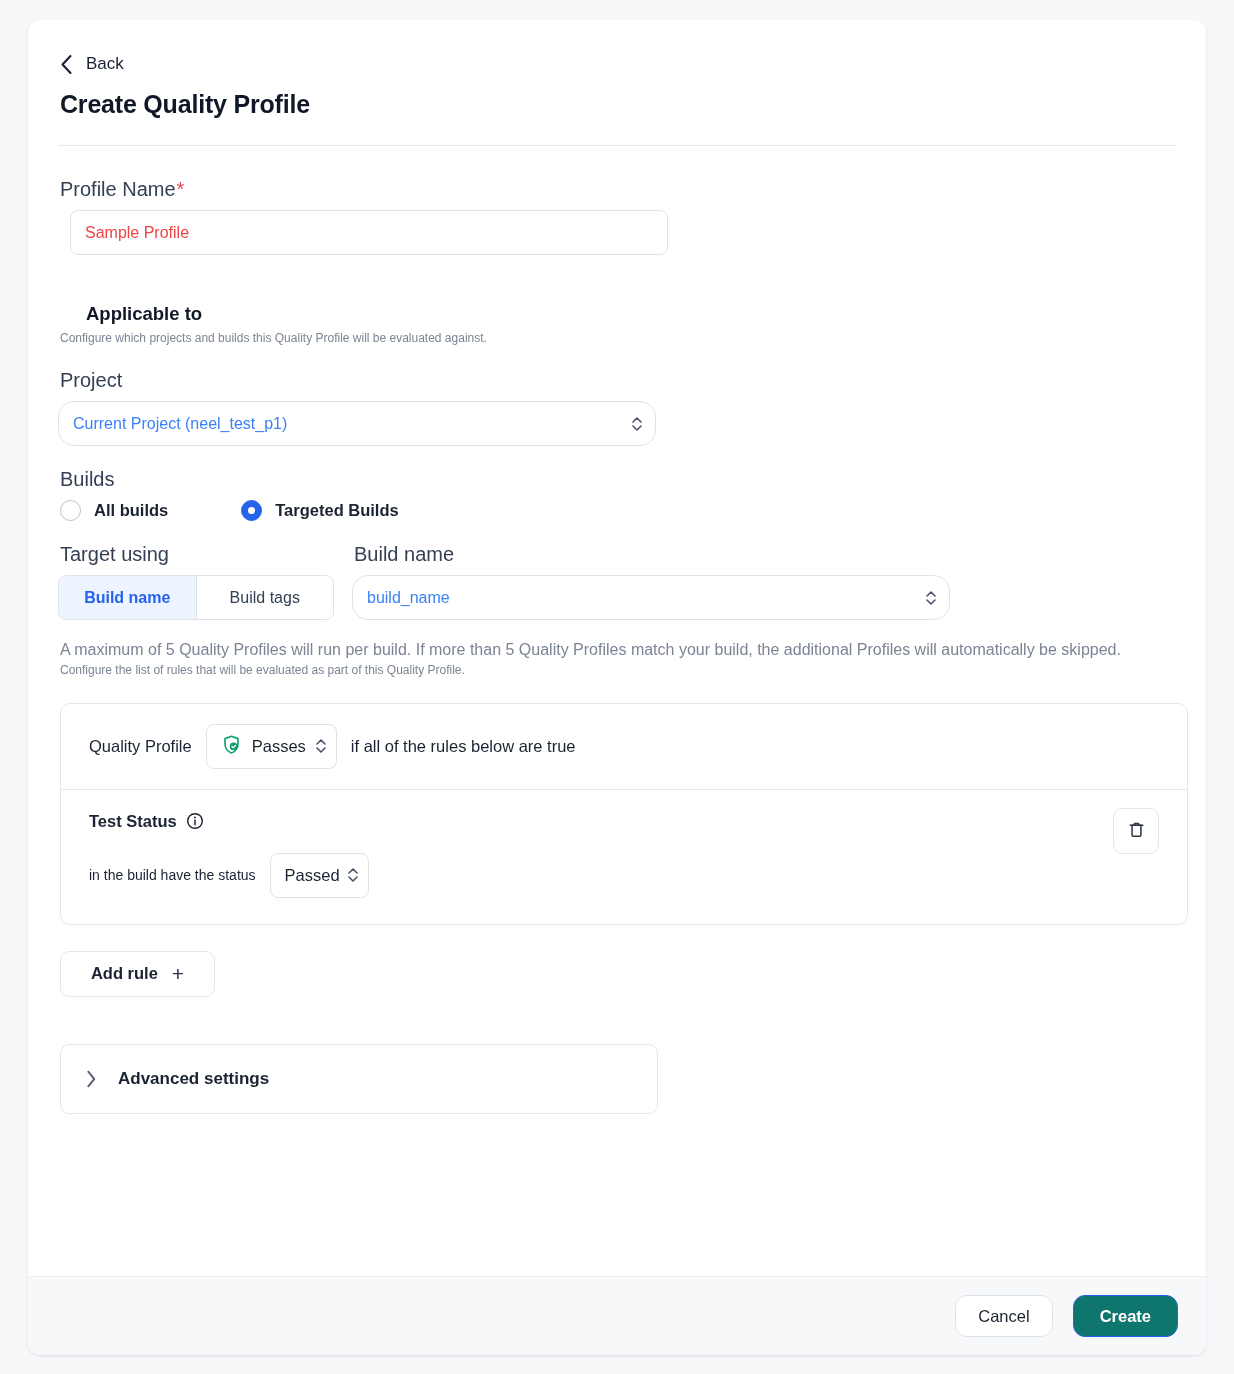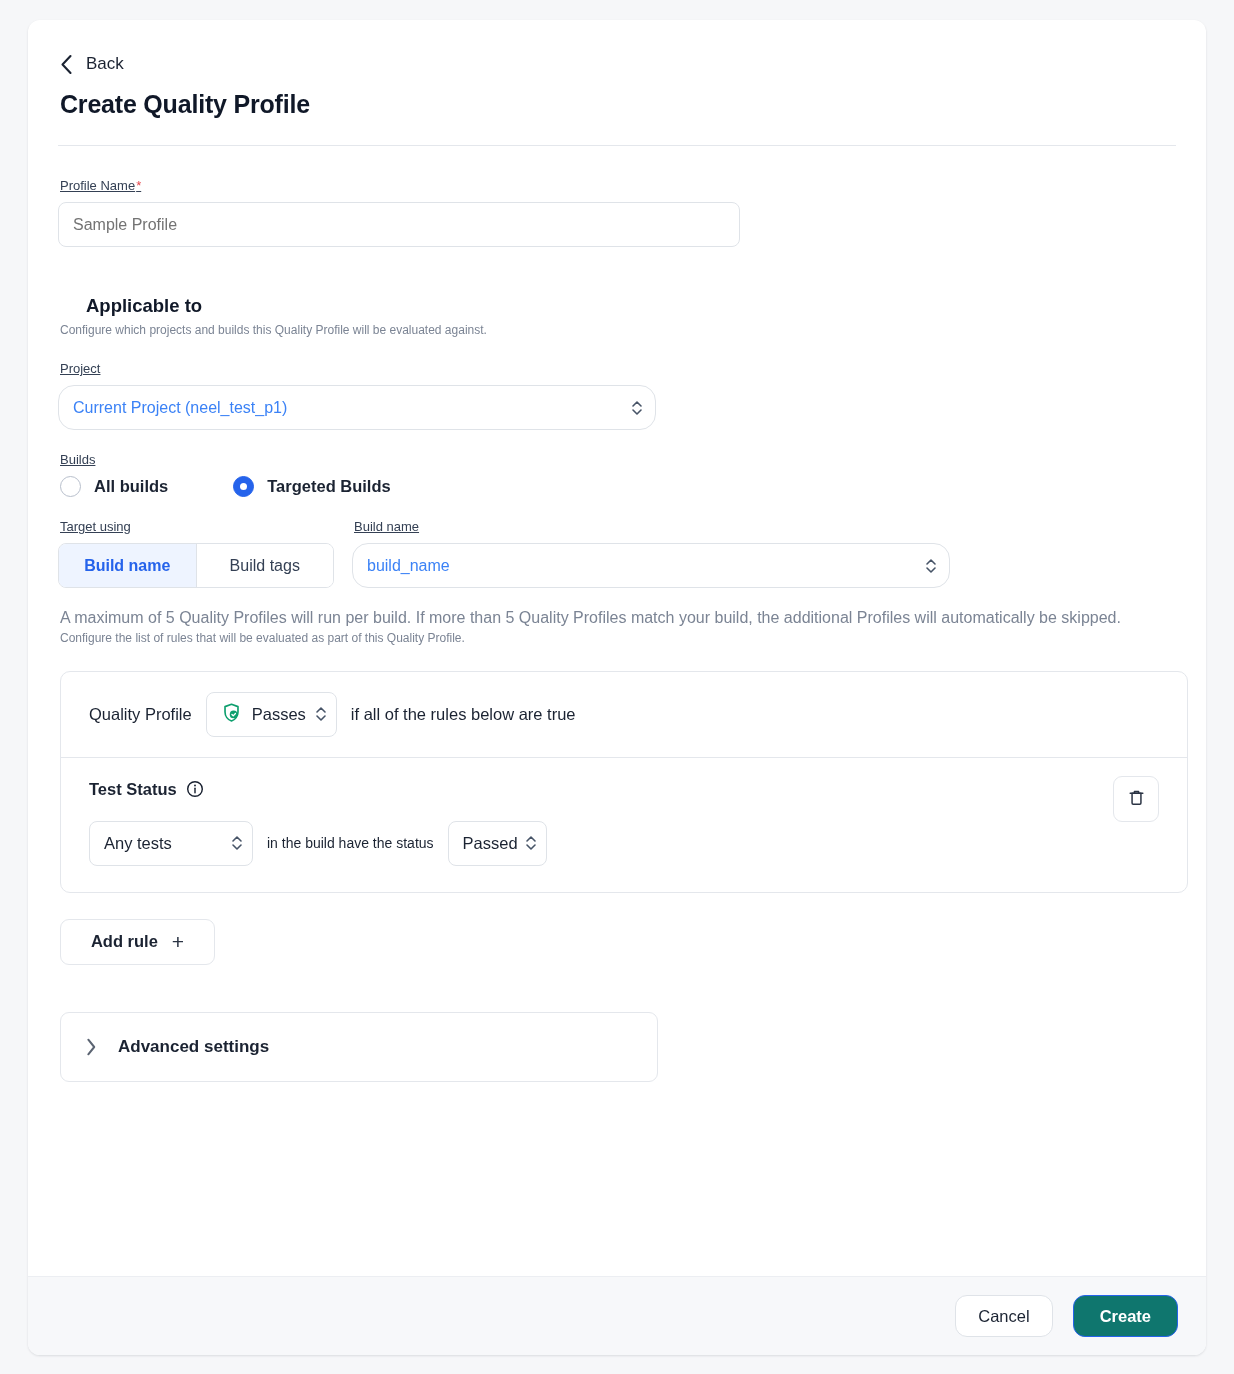--- a/index.html
+++ b/index.html
@@ -53,32 +53,33 @@
     letter-spacing: -0.2px;
     margin: 0 0 26px 2px;
   }
   .hr {
     height: 1px; background: #e4e7ec;
     margin: 0 0 32px 0;
   }
 
   
   .field-label {
-    font-size: 13px; color: #344054; margin: 0 0 9px 2px; text-decoration: underline;
+    font-size: 20px; color: #344054; margin: 0 0 9px 2px;
   }
   .req { color: #e5484d; margin-left: 1px; }
 
   .text-input {
-    width: 682px; height: 45px;
+    width: 598px; height: 45px;
     border: 1px solid #dfe3e8; border-radius: 8px;
     background: #fff;
     font-family: "Liberation Sans", sans-serif;
-    font-size: 16px; color: #737373;
+    font-size: 16px; color: #ef4444;
     padding: 0 14px;
     outline: none;
+    margin-left: 12px;
   }
   .text-input::placeholder { color: #98a2b3; }
 
   .section-title {
     font-size: 18.5px; font-weight: bold; color: #101828;
     margin: 0 0 6px 2px;
   }
   .section-sub {
     font-size: 12px; color: #7b8494;
     margin: 0 0 24px 2px;
@@ -99,21 +100,21 @@
   .select .updown {
     position: absolute; right: 12px; top: 50%;
     transform: translateY(-50%);
     display: flex; flex-direction: column; align-items: center;
     color: #475467;
   }
   .select-project { width: 598px; }
   .select-buildname { width: 598px; }
 
   
-  .radio-row { display: flex; align-items: center; gap: 8px; margin: 8px 0 22px 2px; }
+  .radio-row { display: flex; align-items: center; gap: 16px; margin: 8px 0 22px 2px; }
   .radio-opt { display: flex; align-items: center; gap: 13px; cursor: pointer; }
   .radio-opt + .radio-opt { margin-left: 57px; }
   .radio {
     width: 21px; height: 21px; border-radius: 50%;
     border: 1.6px solid #b8bfcc; background: #fff;
     display: flex; align-items: center; justify-content: center;
     flex: none;
   }
   .radio.on { border-color: #2563eb; background: #2563eb; }
   .radio.on::after {
@@ -358,29 +359,20 @@
             <span>
               <svg width="19" height="19" viewBox="0 0 24 24" fill="none">
                 <path d="M4 6.6h16" stroke="currentColor" stroke-width="1.9" stroke-linecap="round"></path>
                 <path d="M9.4 6.6V4.5h5.2v2.1" stroke="currentColor" stroke-width="1.9" stroke-linejoin="round"></path>
                 <path d="M6.4 6.6h11.2V19a1.4 1.4 0 01-1.4 1.4H7.8A1.4 1.4 0 016.4 19V6.6z" stroke="currentColor" stroke-width="1.9" stroke-linejoin="round"></path>
               </svg>
             </span>
           </button>
 
           <div class="rule-expr">
-            <div class="chip-select chip-anytests">
-              <span>Any tests</span>
-              <span class="updown">
-                <svg width="12" height="20" viewBox="0 0 12 20" fill="none">
-                  <path d="M2 8L6 4L10 8" stroke="currentColor" stroke-width="1.6" stroke-linecap="round" stroke-linejoin="round"></path>
-                  <path d="M2 12L6 16L10 12" stroke="currentColor" stroke-width="1.6" stroke-linecap="round" stroke-linejoin="round"></path>
-                </svg>
-              </span>
-            </div>
             <span class="rule-expr-text">in the build have the status</span>
             <div class="chip-select chip-passed">
               <span>Passed</span>
               <span class="updown">
                 <svg width="12" height="20" viewBox="0 0 12 20" fill="none">
                   <path d="M2 8L6 4L10 8" stroke="currentColor" stroke-width="1.6" stroke-linecap="round" stroke-linejoin="round"></path>
                   <path d="M2 12L6 16L10 12" stroke="currentColor" stroke-width="1.6" stroke-linecap="round" stroke-linejoin="round"></path>
                 </svg>
               </span>
             </div>

